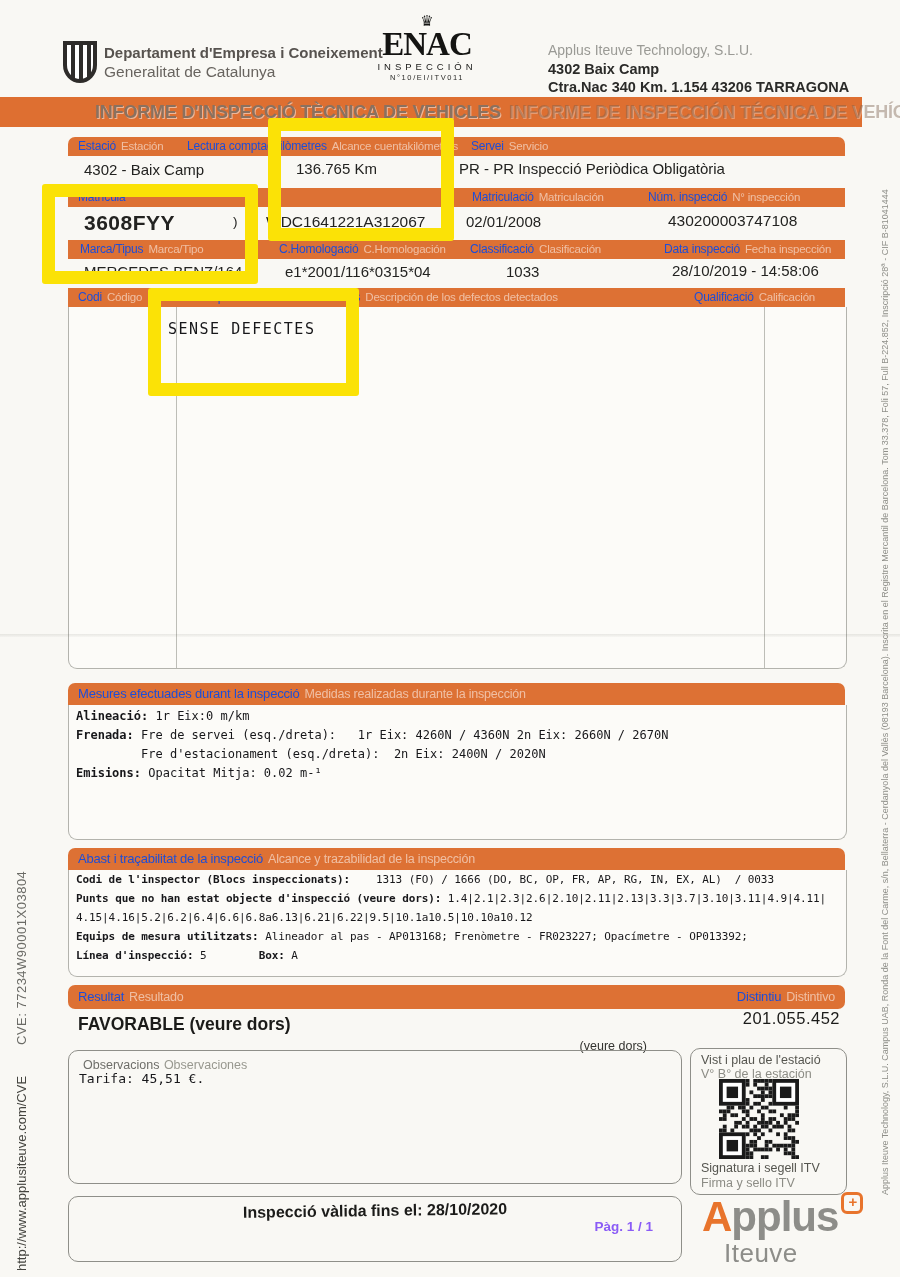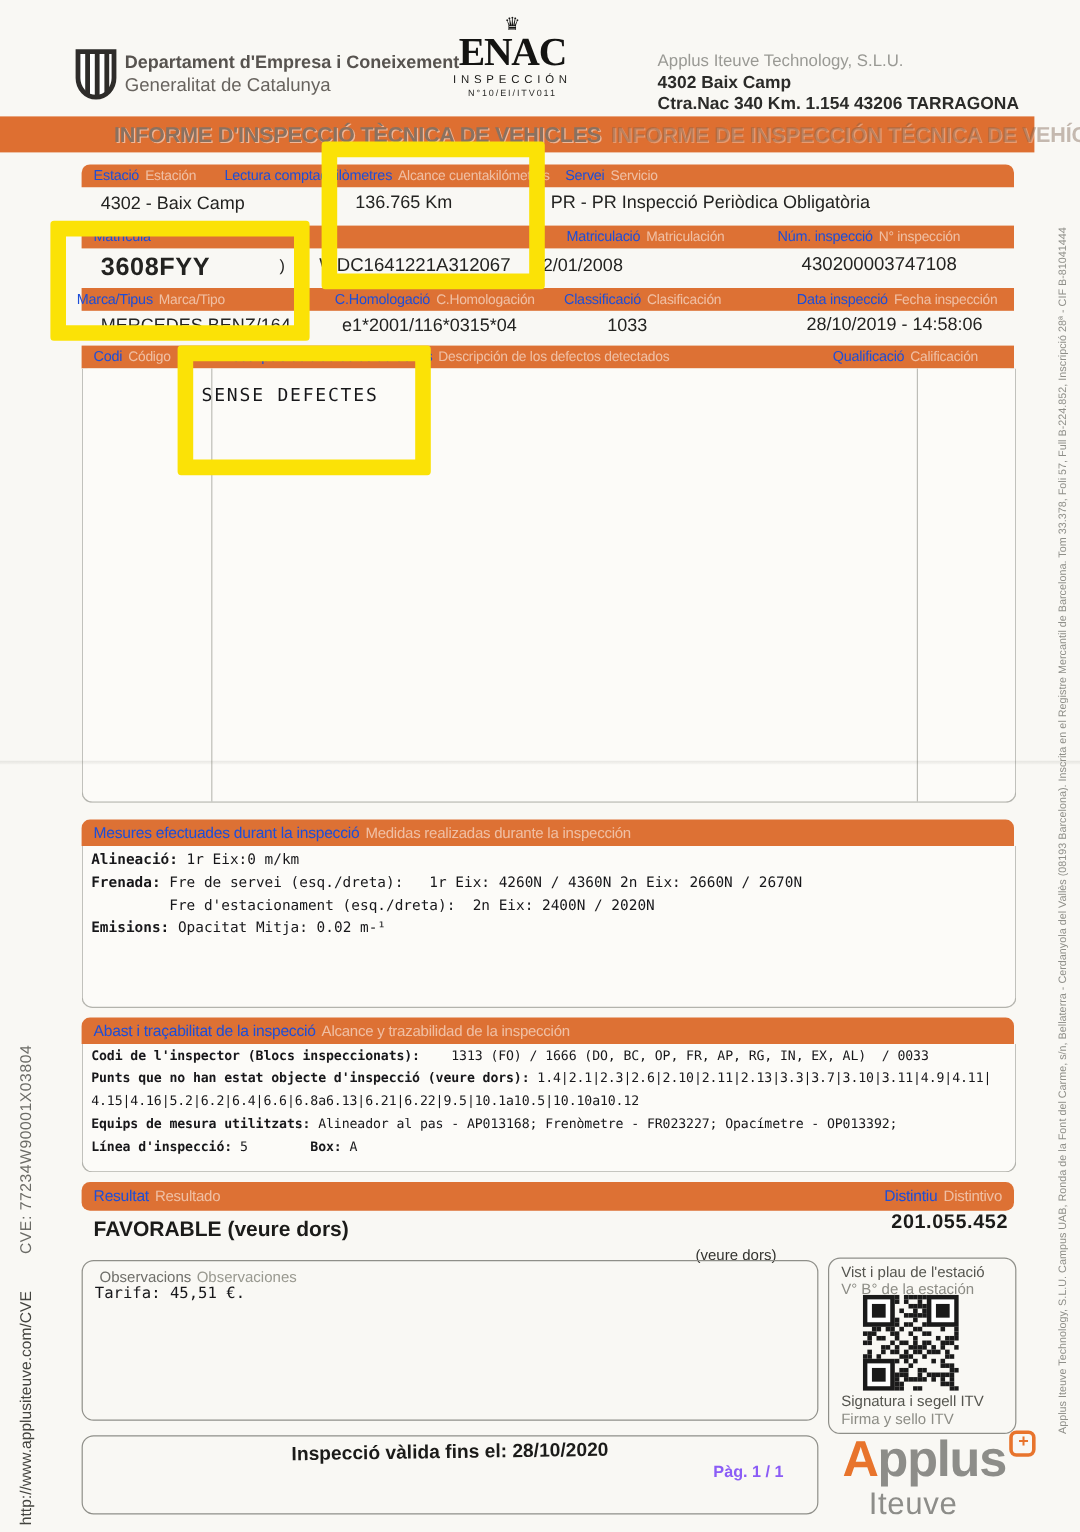--- a/index.html
+++ b/index.html
@@ -97,25 +97,25 @@
   <div class="val" style="left:296px;top:160px;">136.765 Km</div>
   <div class="val" style="left:459px;top:160px;">PR - PR Inspecció Periòdica Obligatòria</div>
 
   <div class="obar" style="left:68px;top:188px;width:777px;height:19px;border-radius:0;"></div>
   <div class="hpair" style="left:78px;top:190px;"><span class="hca">Matrícula</span></div>
   <div class="hpair" style="left:472px;top:190px;"><span class="hca">Matriculació</span><span class="hes">Matriculación</span></div>
   <div class="hpair" style="left:648px;top:190px;"><span class="hca">Núm. inspecció</span><span class="hes">N° inspección</span></div>
   <div class="val" style="left:84px;top:211px;font-size:21px;font-weight:bold;letter-spacing:0.5px;">3608FYY</div>
   <div class="val" style="left:233px;top:214px;font-size:13.5px;">)</div>
   <div class="val" style="left:266px;top:213px;font-size:15.5px;">WDC1641221A312067</div>
-  <div class="val" style="left:444px;top:213px;">02/01/2008</div>
+  <div class="val" style="left:466px;top:213px;">02/01/2008</div>
   <div class="val" style="left:668px;top:212px;font-size:15.5px;">430200003747108</div>
 
   <div class="obar" style="left:68px;top:240px;width:777px;height:19px;border-radius:0;"></div>
-  <div class="hpair" style="left:64px;top:242px;"><span class="hca">Marca/Tipus</span><span class="hes">Marca/Tipo</span></div>
+  <div class="hpair" style="left:80px;top:242px;"><span class="hca">Marca/Tipus</span><span class="hes">Marca/Tipo</span></div>
   <div class="hpair" style="left:279px;top:242px;"><span class="hca">C.Homologació</span><span class="hes">C.Homologación</span></div>
   <div class="hpair" style="left:470px;top:242px;"><span class="hca">Classificació</span><span class="hes">Clasificación</span></div>
   <div class="hpair" style="left:664px;top:242px;"><span class="hca">Data inspecció</span><span class="hes">Fecha inspección</span></div>
   <div class="val" style="left:84px;top:263px;">MERCEDES BENZ/164</div>
   <div class="val" style="left:285px;top:263px;">e1*2001/116*0315*04</div>
   <div class="val" style="left:506px;top:263px;">1033</div>
   <div class="val" style="left:672px;top:262px;">28/10/2019 - 14:58:06</div>
 
   <div class="obar" style="left:68px;top:288px;width:777px;height:19px;border-radius:0;"></div>
   <div class="hpair" style="left:78px;top:290px;"><span class="hca">Codi</span><span class="hes">Código</span></div>
@@ -143,21 +143,21 @@
   <div class="aline" style="left:76px;top:873px;"><span class="mlabel">Codi de l'inspector (Blocs inspeccionats):</span><span>    1313 (FO) / 1666 (DO, BC, OP, FR, AP, RG, IN, EX, AL)  / 0033</span></div>
   <div class="aline" style="left:76px;top:892px;"><span class="mlabel">Punts que no han estat objecte d'inspecció (veure dors):</span><span> 1.4|2.1|2.3|2.6|2.10|2.11|2.13|3.3|3.7|3.10|3.11|4.9|4.11|</span></div>
   <div class="aline" style="left:76px;top:911px;"><span>4.15|4.16|5.2|6.2|6.4|6.6|6.8a6.13|6.21|6.22|9.5|10.1a10.5|10.10a10.12</span></div>
   <div class="aline" style="left:76px;top:930px;"><span class="mlabel">Equips de mesura utilitzats:</span><span> Alineador al pas - AP013168; Frenòmetre - FR023227; Opacímetre - OP013392;</span></div>
   <div class="aline" style="left:76px;top:949px;"><span class="mlabel">Línea d'inspecció:</span><span> 5        </span><span class="mlabel">Box:</span><span> A</span></div>
 
   <div class="obar flat" style="left:68px;top:985px;width:777px;height:24px;"></div>
   <div class="hpair" style="left:78px;top:989px;font-size:13px;"><span class="hca">Resultat</span><span class="hes" style="font-size:12.5px;">Resultado</span></div>
   <div class="hpair" style="right:65px;top:989px;font-size:13px;left:auto;"><span class="hca">Distintiu</span><span class="hes" style="font-size:12.5px;">Distintivo</span></div>
   <div class="abs" style="left:78px;top:1014px;font-size:17.5px;font-weight:bold;color:#1b1b19;">FAVORABLE (veure dors)</div>
-  <div class="abs" style="right:60px;top:1009px;font-size:16.5px;font-weight:bold;letter-spacing:0.5px;color:#1b1b19;text-align:center;">201.055.452</div>
+  <div class="abs" style="right:60px;top:1009px;font-size:16.5px;font-weight:normal;letter-spacing:0.5px;color:#1b1b19;text-align:center;">201.055.452</div>
 
   <div class="abs" style="right:253px;top:1039px;font-size:12.5px;color:#33332f;">(veure dors)</div>
   <div class="rbox" style="left:68px;top:1050px;width:612px;height:132px;">
     <div style="position:absolute;left:14px;top:4px;" class="nowrap"><span class="graysm">Observacions</span>&nbsp;<span class="graysm2">Observaciones</span></div>
     <div class="mono" style="position:absolute;left:10px;top:20px;font-size:13px;color:#17171a;">Tarifa: 45,51 €.</div>
   </div>
 
   <div class="rbox" style="left:690px;top:1048px;width:155px;height:145px;">
     <div style="position:absolute;left:10px;top:4px;font-size:12.5px;color:#55554f;" class="nowrap">Vist i plau de l'estació</div>
     <div style="position:absolute;left:10px;top:18px;font-size:12.5px;color:#8c8c85;" class="nowrap">V° B° de la estación</div>

